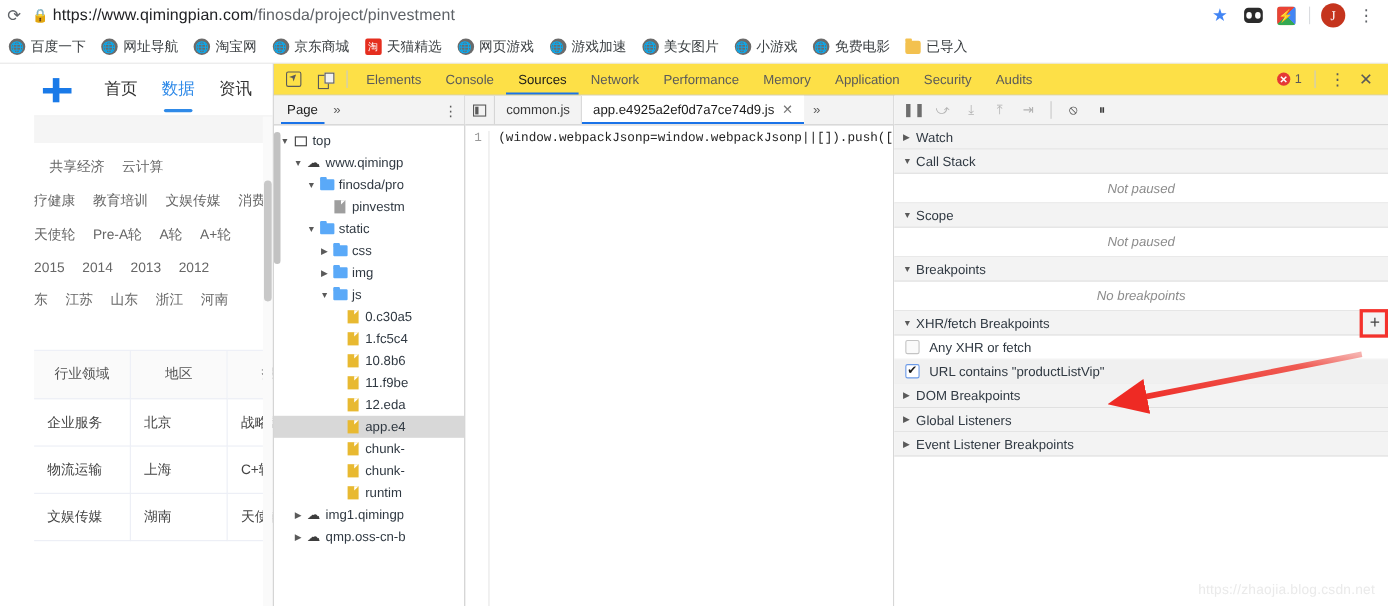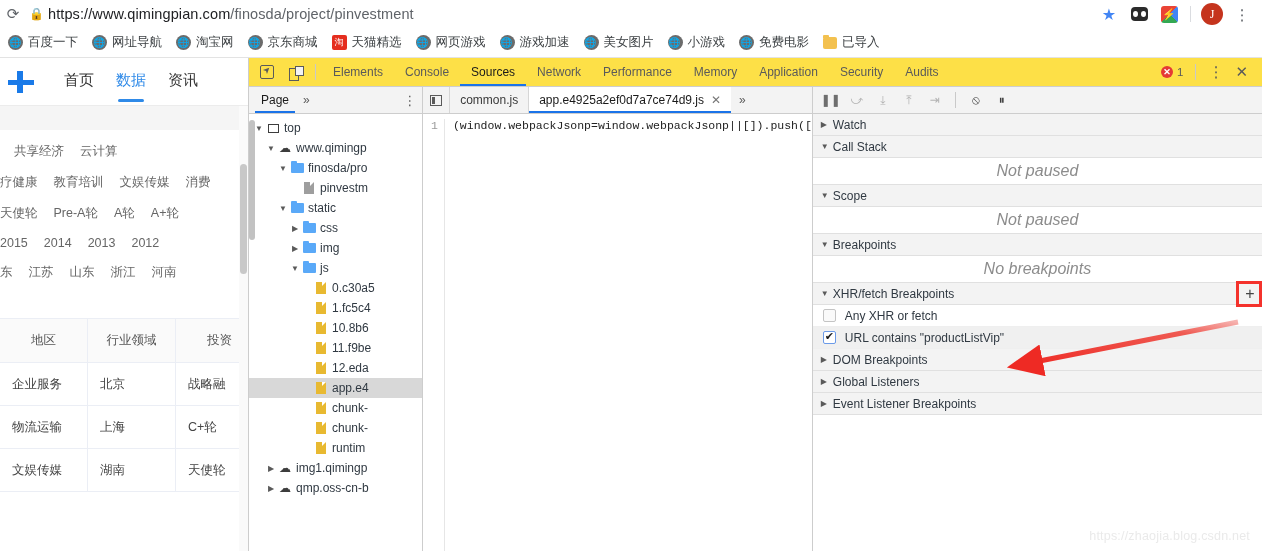--- a/index.html
+++ b/index.html
@@ -67,21 +67,21 @@
     background: #f3c14f; border-radius: 2px; width: 14px; height: 12px; position: relative;
   }
   .bm-ico.folder::before{
     content:""; position:absolute; left:0; top:-2px; width:6px; height:3px;
     background:#f3c14f; border-radius:1px 1px 0 0;
   }
 
   
   .page-area {
     position: absolute; left: 0; top: 58px; width: 248px; height: 493px;
-    background: #fff; overflow: hidden;
+    background: #fff; overflow: hidden; padding-left: 31px;
   }
   .site-nav {
     height: 48px; display: flex; align-items: center; border-bottom: 1px solid #ececec; background:#fff;
   }
   .site-logo { width: 42px; display:flex; justify-content:center; }
   .logo-mark {
     width: 26px; height: 22px; position: relative;
   }
   .logo-mark::before{content:"";position:absolute;left:0;top:9px;width:26px;height:5px;background:#1a7ae8;}
   .logo-mark::after{content:"";position:absolute;left:9px;top:0;width:6px;height:22px;background:#1a7ae8;}
@@ -190,21 +190,21 @@
   .dbg-btn.dim { color:#b3b3b3; }
   .dbg-btn.dark { color:#3a3a3a; }
   .sect-head {
     height: 22px; display:flex; align-items:center; padding-left: 8px;
     background:#f3f3f3; border-bottom: 1px solid #e0e0e0; font-size: 12px; color:#303942;
     position: relative;
   }
   .tri { width:12px; color:#5a5a5a; font-size:8px; flex:0 0 12px; }
   .sect-empty {
     height: 27px; display:flex; align-items:center; justify-content:center;
-    font-style: italic; color:#8c8c8c; font-size:16px; border-bottom:1px solid #e0e0e0; background:#fff;
+    font-style: italic; color:#8c8c8c; font-size:12px; border-bottom:1px solid #e0e0e0; background:#fff;
   }
   .bp-row { height: 22px; display:flex; align-items:center; padding-left: 10px; font-size:12px; color:#303942; border-bottom:1px solid #efefef; }
   .bp-row.hl { background:#f0f0f0; }
   .cb { width:13px; height:13px; border:1px solid #999; background:#fff; border-radius:2px; margin-right:9px; flex:0 0 13px; position:relative; }
   .cb.checked { border-color:#6b9ae8; }
   .cb.checked::after { content:"✔"; position:absolute; left:1px; top:-2px; font-size:11px; color:#1a1a1a; }
   .cb.ghost { border-color:#c4c4c4; background:#fafafa; }
   .plus-btn {
     position:absolute; right: 2px; top: 1px; width: 20px; height: 20px;
     display:flex; align-items:center; justify-content:center; color:#444; font-size:16px; line-height:1;
@@ -331,22 +331,22 @@
         <div class="f-row indent">
           <span>东</span>
           <span>江苏</span>
           <span>山东</span>
           <span>浙江</span>
           <span>河南</span>
         </div>
       </div>
     <div class="tbl">
       <div class="tbl-head" id="tbl-head">
+          <div>行业领域</div>
           <div>地区</div>
-          <div>行业领域</div>
           <div>投资</div>
         </div>
       <div id="tbl-body">
           <div class="tbl-row">
             <div>企业服务</div>
             <div>北京</div>
             <div>战略融</div>
           </div>
           <div class="tbl-row">
             <div>物流运输</div>

